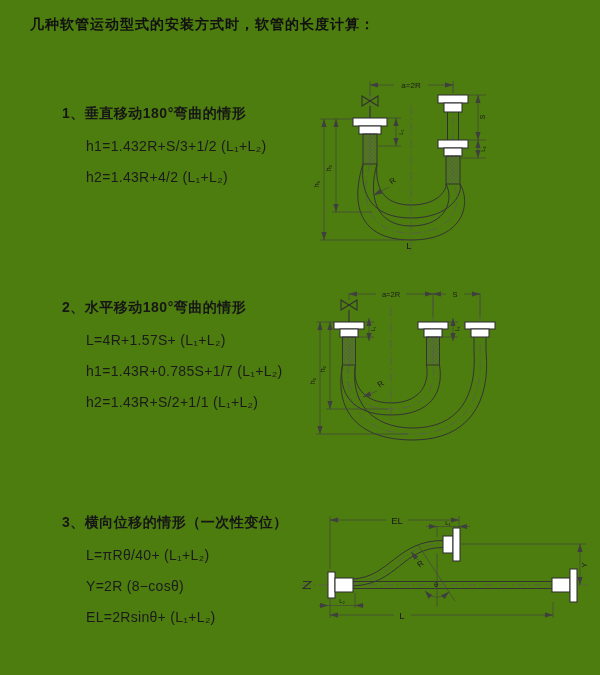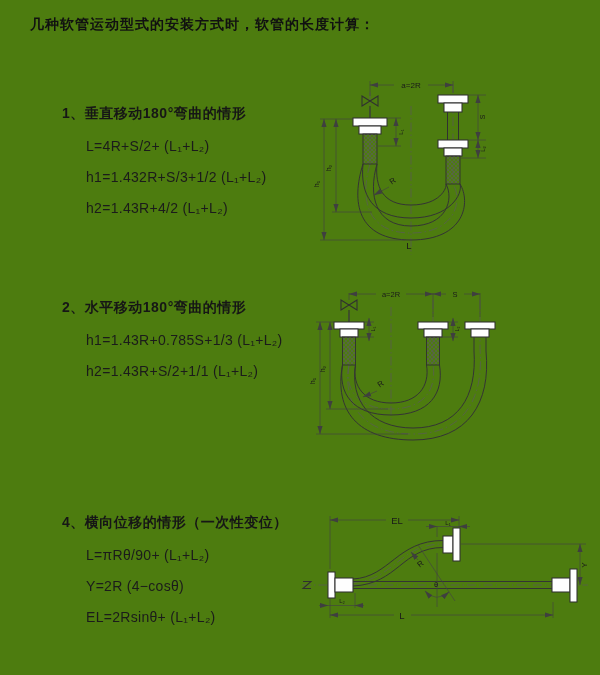--- a/index.html
+++ b/index.html
@@ -23,39 +23,39 @@
 </head>
 <body>
 
 <div id="page">
 
   <div class="title">几种软管运动型式的安装方式时，软管的长度计算：</div>
 
   <div class="section" style="top:103px;">
     <p class="sec-heading">1、垂直移动180°弯曲的情形</p>
     <div class="formulas">
-      <p class="formula">L=4R+S/2+ (L₁+L₂)</p>
       <p class="formula">h1=1.432R+S/3+1/2 (L₁+L₂)</p>
       <p class="formula">h2=1.43R+4/2 (L₁+L₂)</p>
     </div>
   </div>
 
   <div class="section" style="top:297px;">
     <p class="sec-heading">2、水平移动180°弯曲的情形</p>
     <div class="formulas">
-      <p class="formula">h1=1.43R+0.785S+1/3 (L₁+L₂)</p>
+      <p class="formula">L=4R+1.57S+ (L₁+L₂)</p>
+      <p class="formula">h1=1.43R+0.785S+1/7 (L₁+L₂)</p>
       <p class="formula">h2=1.43R+S/2+1/1 (L₁+L₂)</p>
     </div>
   </div>
 
   <div class="section" style="top:512px;">
-    <p class="sec-heading">4、横向位移的情形（一次性变位）</p>
+    <p class="sec-heading">3、横向位移的情形（一次性变位）</p>
     <div class="formulas">
-      <p class="formula">L=πRθ/90+ (L₁+L₂)</p>
-      <p class="formula">Y=2R (4−cosθ)</p>
+      <p class="formula">L=πRθ/40+ (L₁+L₂)</p>
+      <p class="formula">Y=2R (8−cosθ)</p>
       <p class="formula">EL=2Rsinθ+ (L₁+L₂)</p>
     </div>
   </div>
 
   <div class="diagram" style="left:310px;top:68px;">
     <svg width="285" height="197" viewBox="0 0 285 197">
       <defs>
         <marker id="ar1" markerWidth="9" markerHeight="7" refX="8.2" refY="3" orient="auto-start-reverse" markerUnits="userSpaceOnUse">
           <path d="M0,0.4 L8.5,3 L0,5.6 Z" fill="#3f3f3f"></path>
         </marker>

